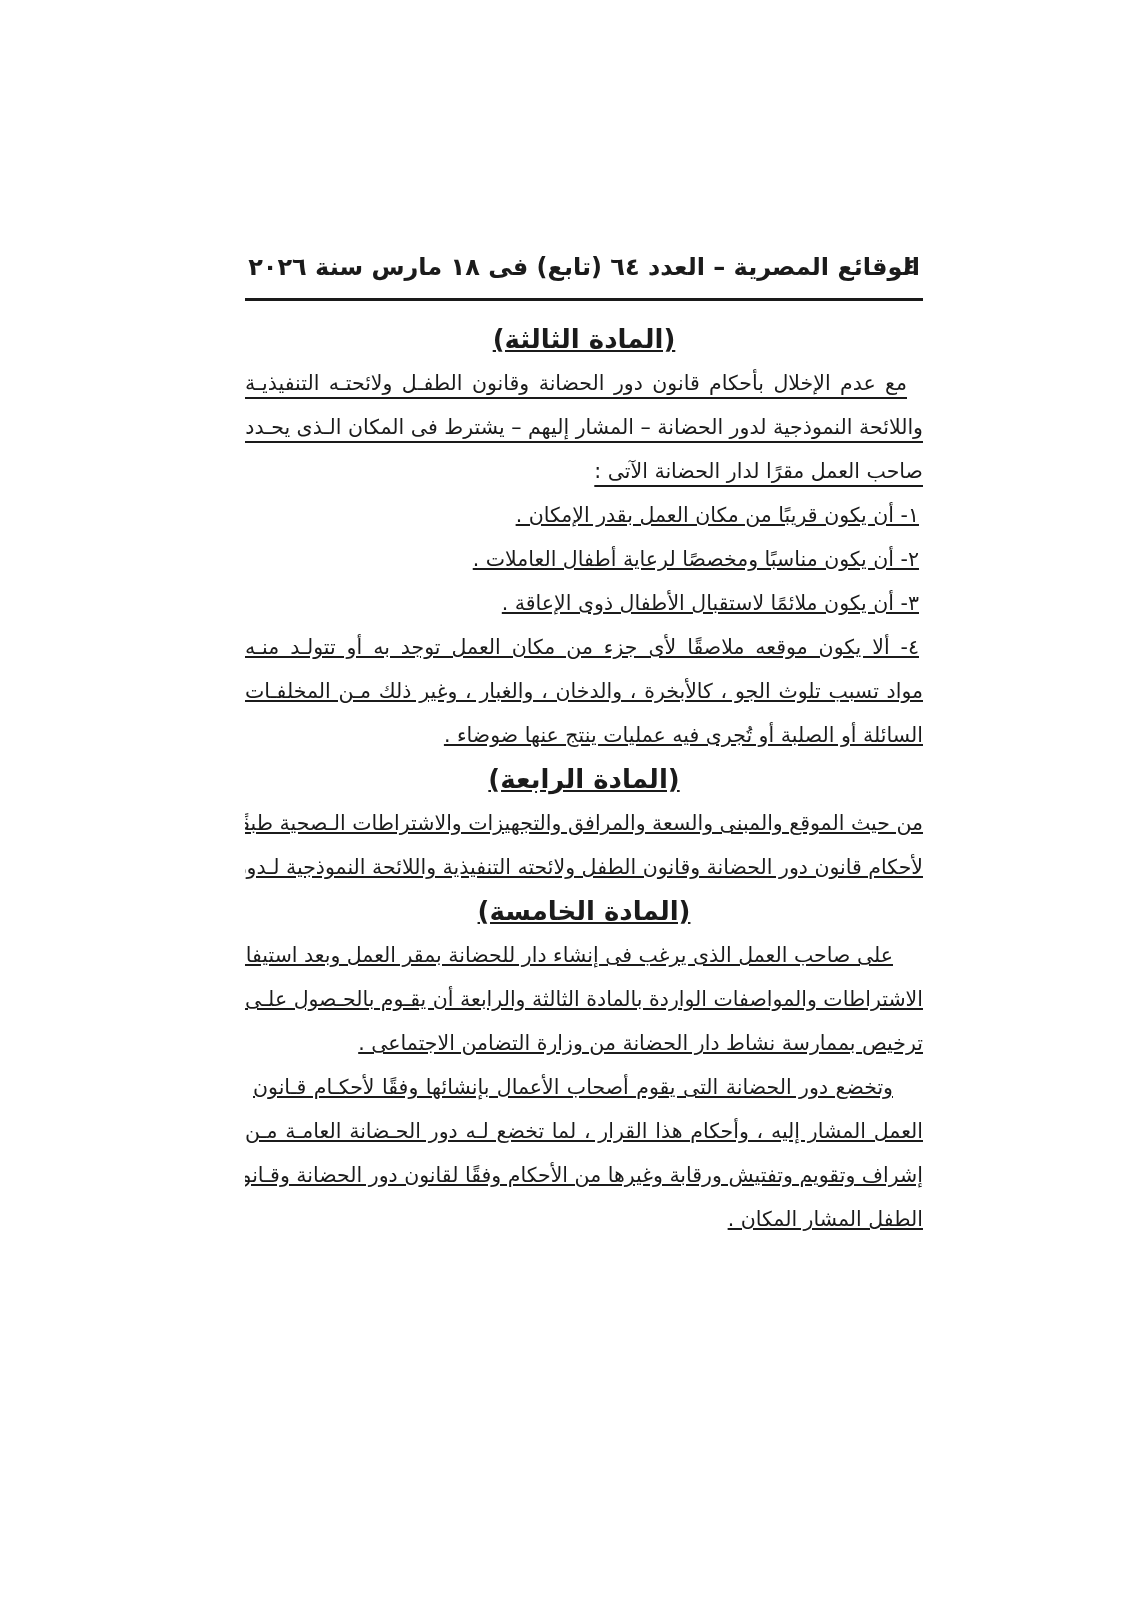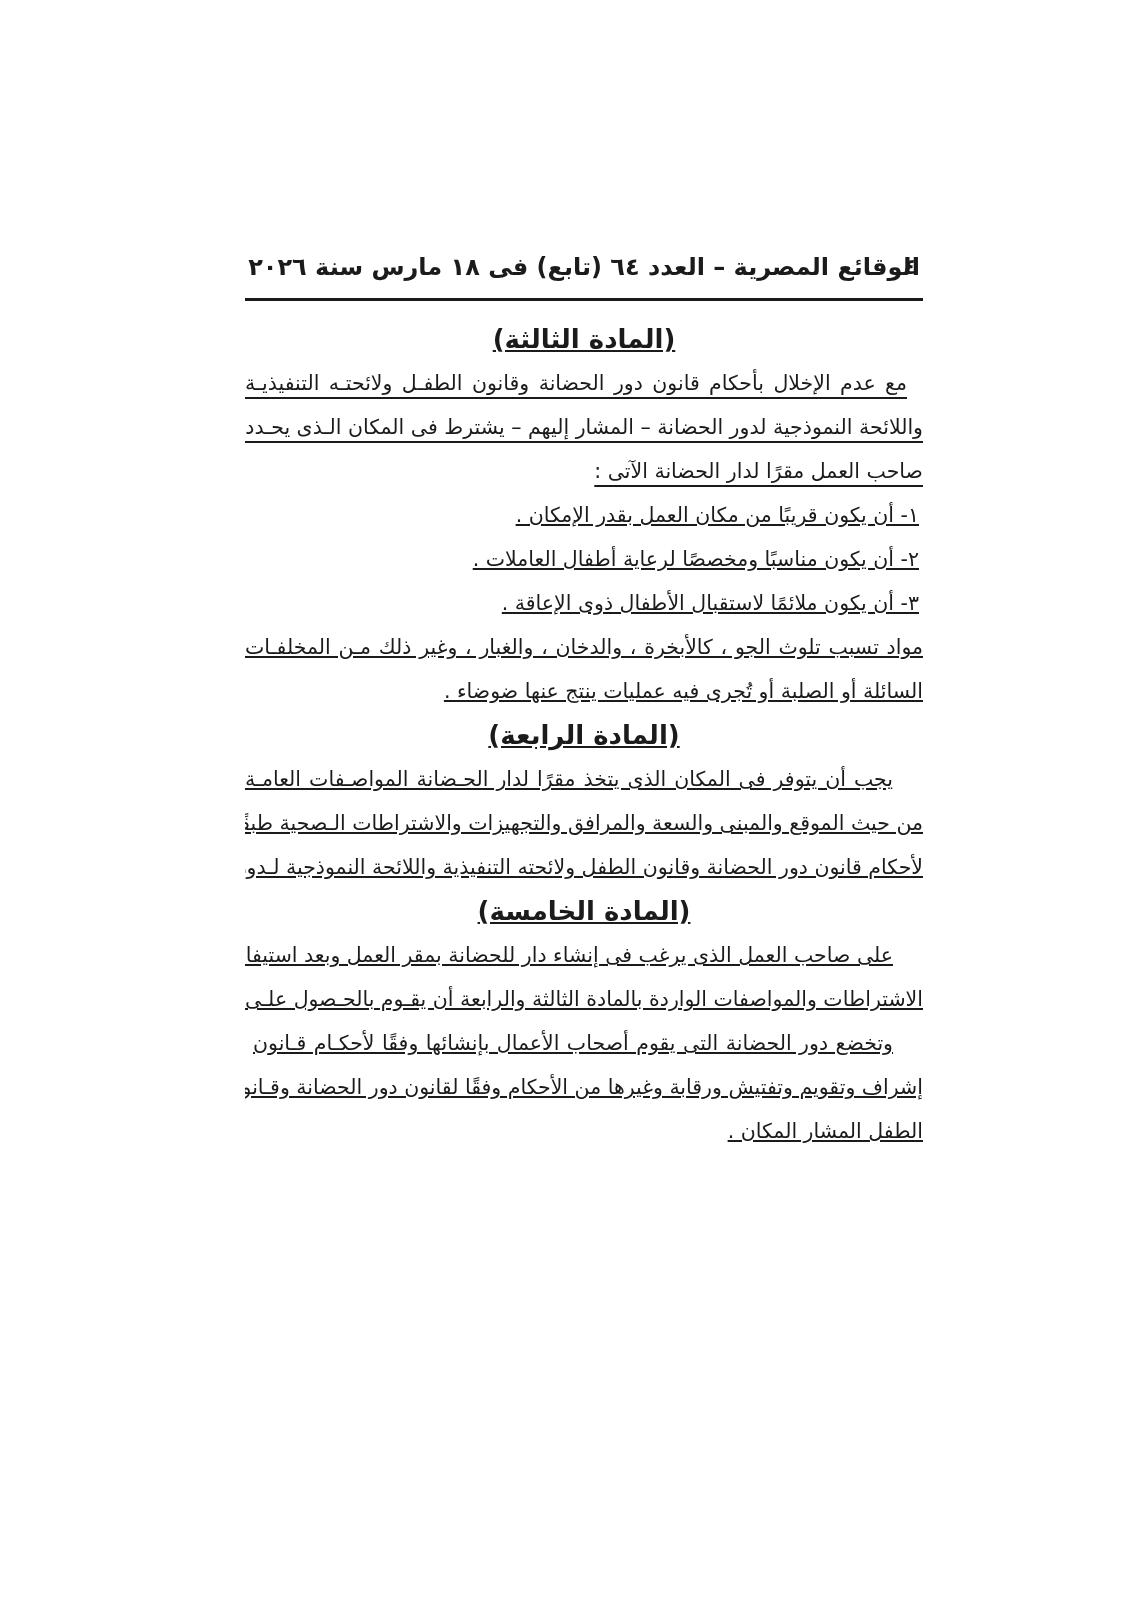--- a/index.html
+++ b/index.html
@@ -78,26 +78,28 @@
   </div>
   <hr class="rule">
   <div class="doc-body" id="doc-body">
       <div class="slot heading">(المادة الثالثة)</div>
       <div class="slot fill underlined" style="padding-right: 16px;">مع عدم الإخلال بأحكام قانون دور الحضانة وقانون الطفـل ولائحتـه التنفيذيـة</div>
       <div class="slot fill underlined">واللائحة النموذجية لدور الحضانة – المشار إليهم – يشترط فى المكان الـذى يحـدده</div>
       <div class="slot lastline underlined">صاحب العمل مقرًا لدار الحضانة الآتى :</div>
       <div class="slot lastline" style="padding-right: 4px; text-align: right;">١- أن يكون قريبًا من مكان العمل بقدر الإمكان .</div>
       <div class="slot lastline" style="padding-right: 4px;">٢- أن يكون مناسبًا ومخصصًا لرعاية أطفال العاملات .</div>
       <div class="slot lastline" style="padding-right: 4px;">٣- أن يكون ملائمًا لاستقبال الأطفال ذوى الإعاقة .</div>
+      <div class="slot fill" style="padding-right: 4px;">٤- ألا يكون موقعه ملاصقًا لأى جزء من مكان العمل توجد به أو تتولـد منـه</div>
       <div class="slot fill">مواد تسبب تلوث الجو ، كالأبخرة ، والدخان ، والغبار ، وغير ذلك مـن المخلفـات</div>
       <div class="slot lastline">السائلة أو الصلبة أو تُجرى فيه عمليات ينتج عنها ضوضاء .</div>
       <div class="slot heading">(المادة الرابعة)</div>
-      <div class="slot fill" style="padding-right: 30px;">يجب أن يتوفر فى المكان الذى يتخذ مقرًا لدار الحـضانة المواصـفات العامـة</div>
       <div class="slot fill">من حيث الموقع والمبنى والسعة والمرافق والتجهيزات والاشتراطات الـصحية طبقًـا</div>
       <div class="slot fill">لأحكام قانون دور الحضانة وقانون الطفل ولائحته التنفيذية واللائحة النموذجية لـدور</div>
       <div class="slot heading">(المادة الخامسة)</div>
       <div class="slot fill" style="padding-right: 30px;">على صاحب العمل الذى يرغب فى إنشاء دار للحضانة بمقر العمل وبعد استيفاء</div>
       <div class="slot fill">الاشتراطات والمواصفات الواردة بالمادة الثالثة والرابعة أن يقـوم بالحـصول علـى</div>
+      <div class="slot lastline">ترخيص بممارسة نشاط دار الحضانة من وزارة التضامن الاجتماعى .</div>
       <div class="slot fill" style="padding-right: 30px; margin-left: 8px;">وتخضع دور الحضانة التى يقوم أصحاب الأعمال بإنشائها وفقًا لأحكـام قـانون</div>
+      <div class="slot fill">العمل المشار إليه ، وأحكام هذا القرار ، لما تخضع لـه دور الحـضانة العامـة مـن</div>
       <div class="slot fill">إشراف وتقويم وتفتيش ورقابة وغيرها من الأحكام وفقًا لقانون دور الحضانة وقـانون</div>
       <div class="slot lastline">الطفل المشار المكان .</div>
     </div>
 </div>
 
 </body></html>

